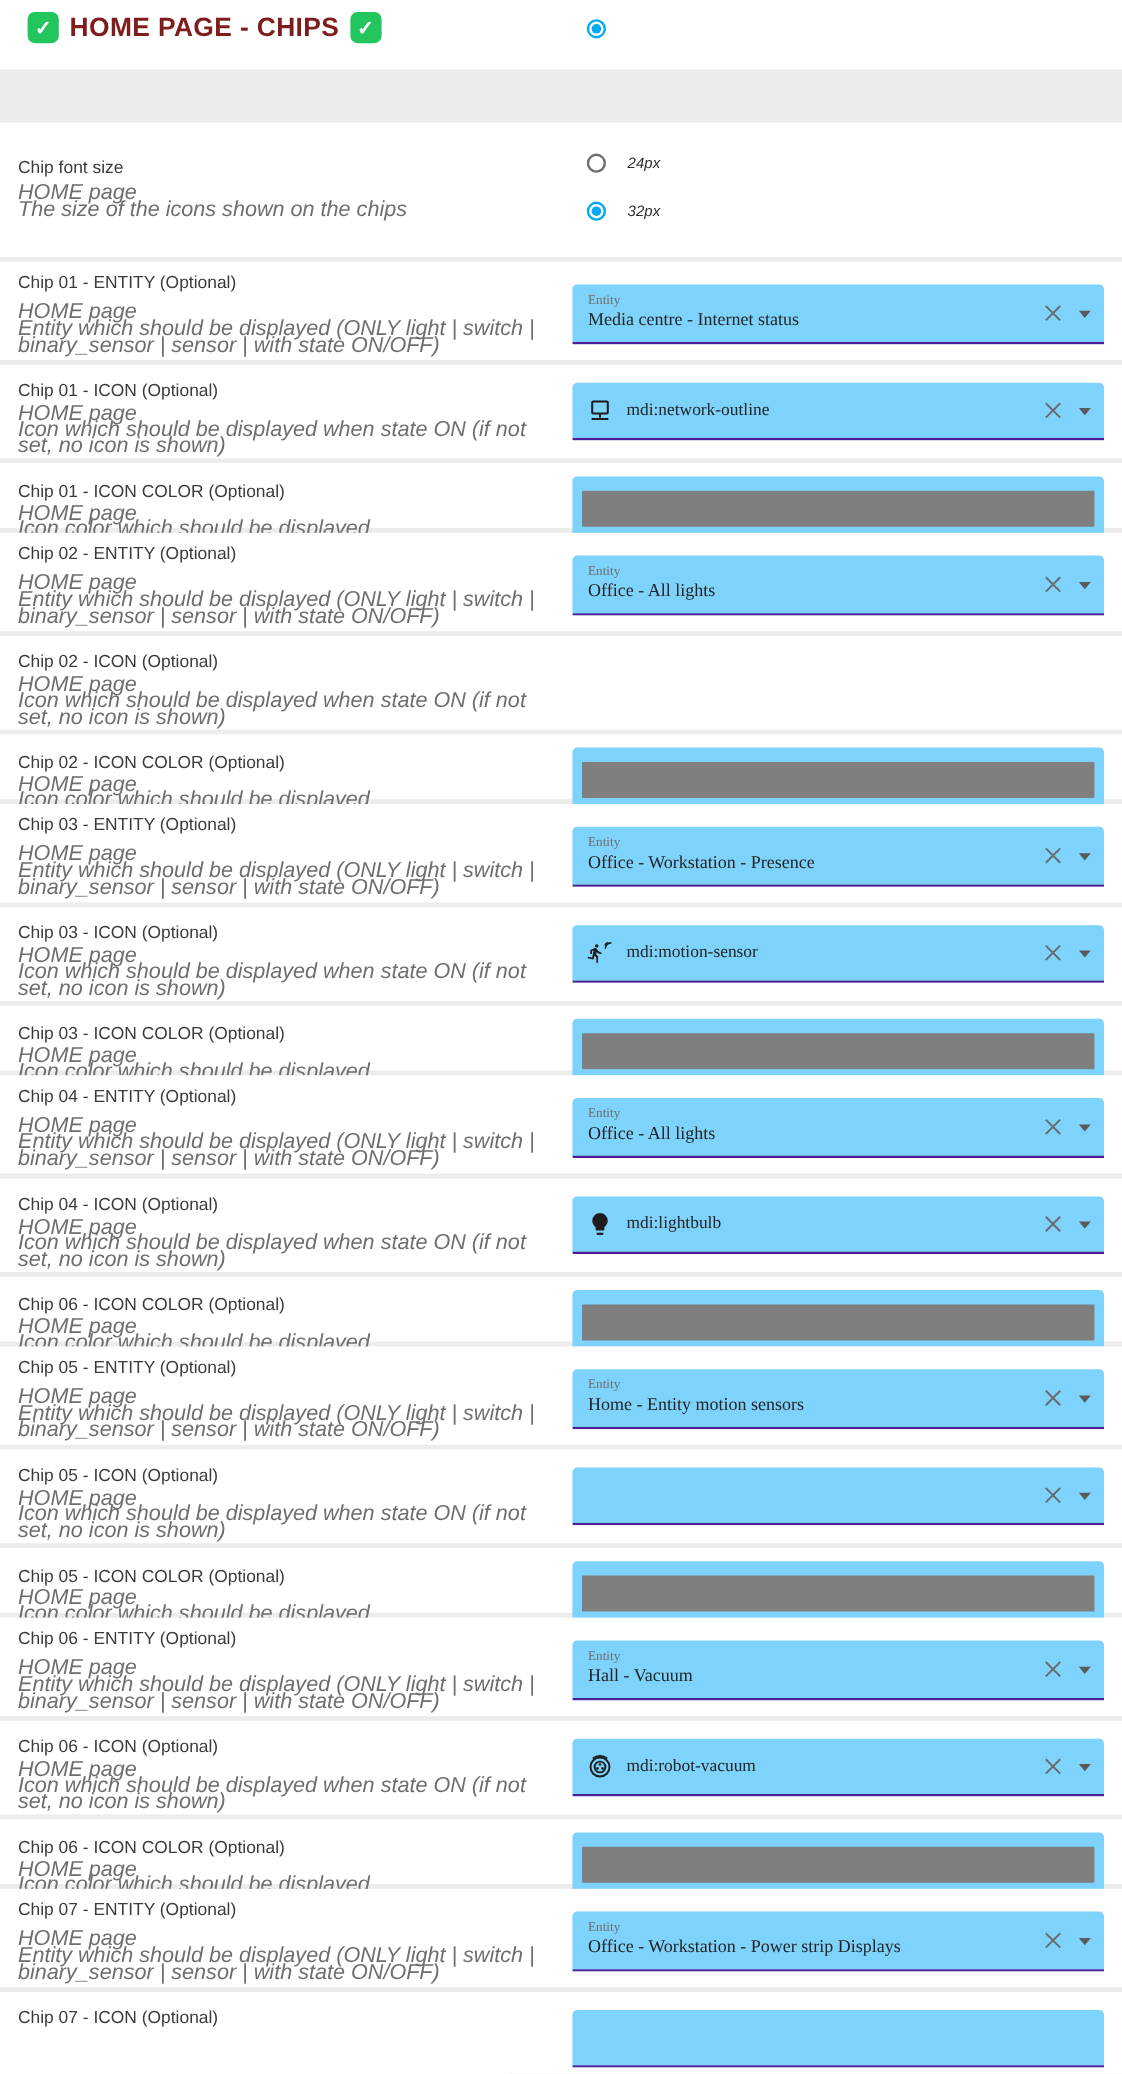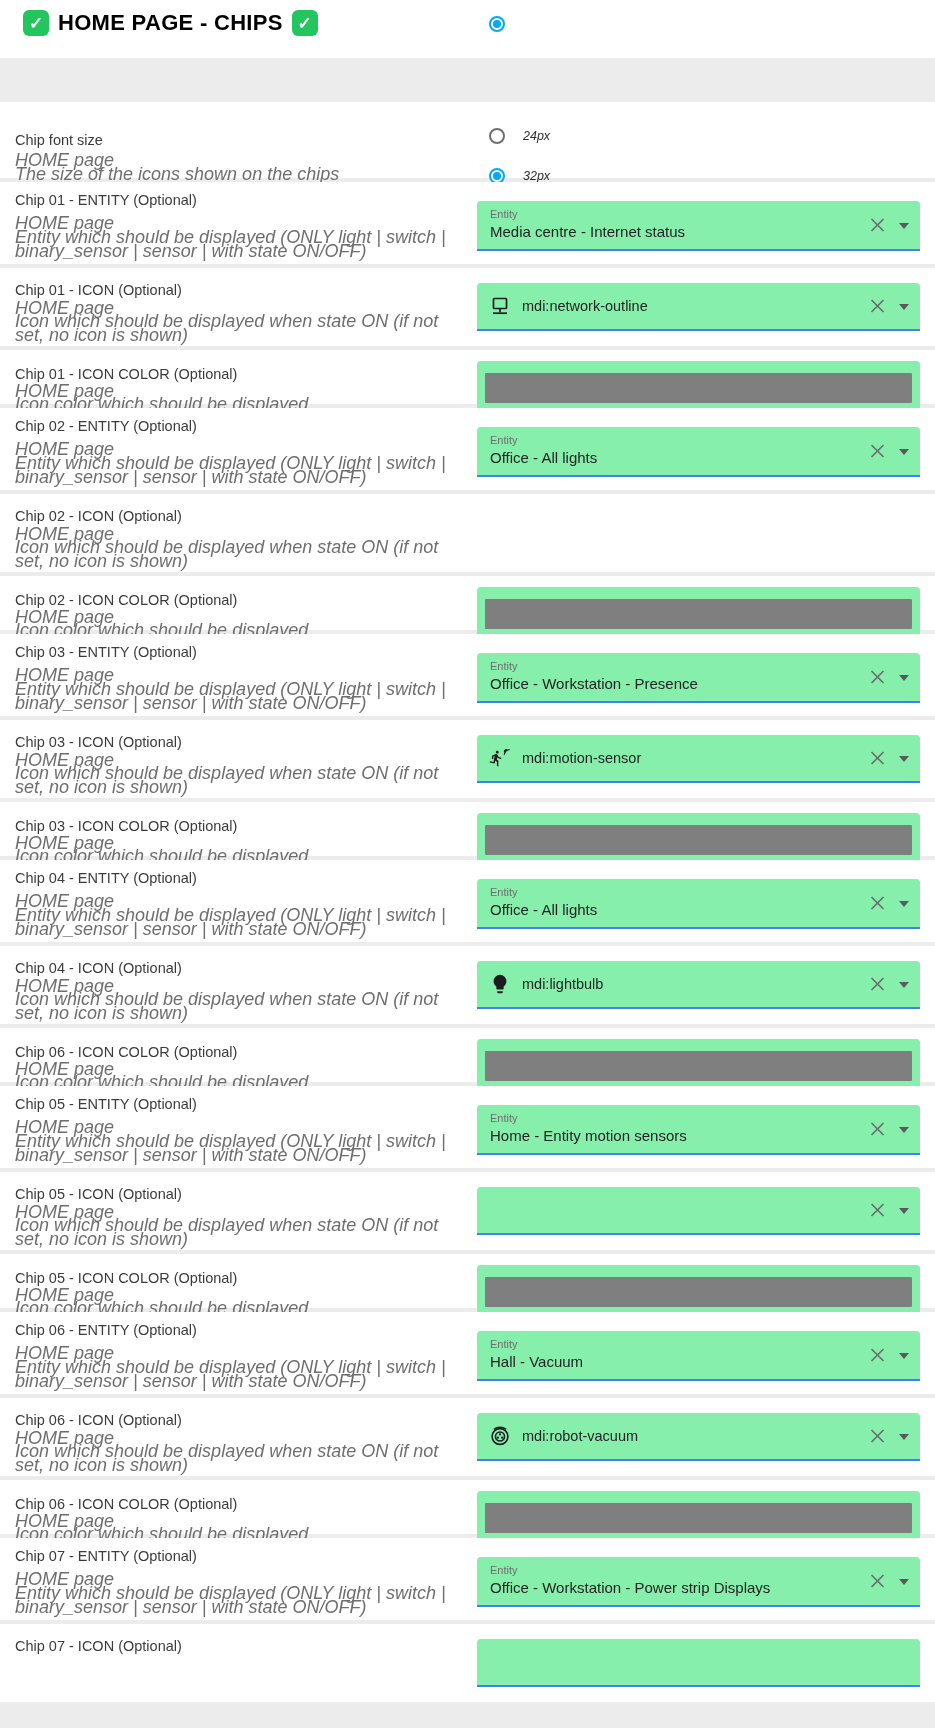--- a/index.html
+++ b/index.html
@@ -17,37 +17,37 @@
 
   
   .sec.header { height:58px; margin-bottom:3px; }
   .hdr-inner { position:absolute; left:23px; top:10px; display:flex; align-items:center; gap:9px; }
   .check-emoji {
     width:26px; height:26px; border-radius:6px;
     background:#22c55e; color:#ffffff;
     display:flex; align-items:center; justify-content:center;
     font-size:17px; font-weight:bold;
   }
-  .hdr-title { font-size:22px; font-weight:bold; color:#000000; letter-spacing:0.3px; white-space:nowrap; }
+  .hdr-title { font-size:22px; font-weight:bold; color:#7f1d1d; letter-spacing:0.3px; white-space:nowrap; }
 
   
   .radio { width:16px; height:16px; border-radius:50%; border:2px solid #6f6f6f; box-sizing:border-box; position:relative; background:#fff; flex:0 0 auto; }
   .radio.sel { border-color:#03a9f4; }
   .radio.sel::after {
     content:""; position:absolute; left:2px; top:2px; width:8px; height:8px;
     border-radius:50%; background:#03a9f4;
   }
   .hdr-radio { position:absolute; left:489px; top:16px; }
 
   
   .row-title { position:absolute; left:15px; font-size:14.5px; color:#3b3b3b; white-space:nowrap; }
   .row-meta  { position:absolute; left:15px; width:452px; font-size:18px; line-height:13.5px; font-style:italic; color:#6e6e6e; }
 
   
-  .sec.fontsize { height:76px;margin-top:44px; }
+  .sec.fontsize { height:112px;margin-top:44px; }
   .fontsize .row-title { top:30px; }
   .fontsize .row-meta.sub { top:52px; }
   .fontsize .row-meta.desc { top:66px; }
   .opt-row { position:absolute; left:489px; display:flex; align-items:center; gap:18px; height:16px;font-style:italic; }
   .opt-label { font-size:12.5px; color:#2e2e2e; }
 
   
   .sec.entity { height:82px; }
   .sec.iconrow { height:78px; }
   .sec.colorrow { height:54px; }
@@ -60,25 +60,26 @@
   .iconrow .row-meta.sub { top:34px; }
   .iconrow .row-meta.desc { top:47px; }
 
   .colorrow .row-title { top:16px; }
   .colorrow .row-meta.sub { top:35px; }
   .colorrow .row-meta.desc { top:48px; }
 
   
   .field {
     position:absolute; left:477px; width:443px;
-    background:#86efac;
+    background:#7dd3fc;
     border-radius:4px 4px 0 0;
-    border-bottom:2px solid #3b82f6;
+    border-bottom:2px solid #4c1d95;
     box-sizing:border-box;
     cursor:pointer;
+    font-family:Liberation Serif, serif;
   }
   .entity .field { top:19px; height:50px; }
   .iconrow .field { top:15px; height:48px; }
   .colorrow .field { top:11px; height:50px; }
 
   .field-label { position:absolute; left:13px; top:7px; font-size:11px; color:#6e6e6e; }
   .field-value { position:absolute; left:13px; top:22px; font-size:15px; color:#242424; white-space:nowrap; }
 
   .icon-slot { position:absolute; left:12px; top:50%; transform:translateY(-50%); width:22px; height:22px; }
   .icon-text { position:absolute; left:45px; top:50%; transform:translateY(-50%); font-size:14.5px; color:#242424; white-space:nowrap; }

